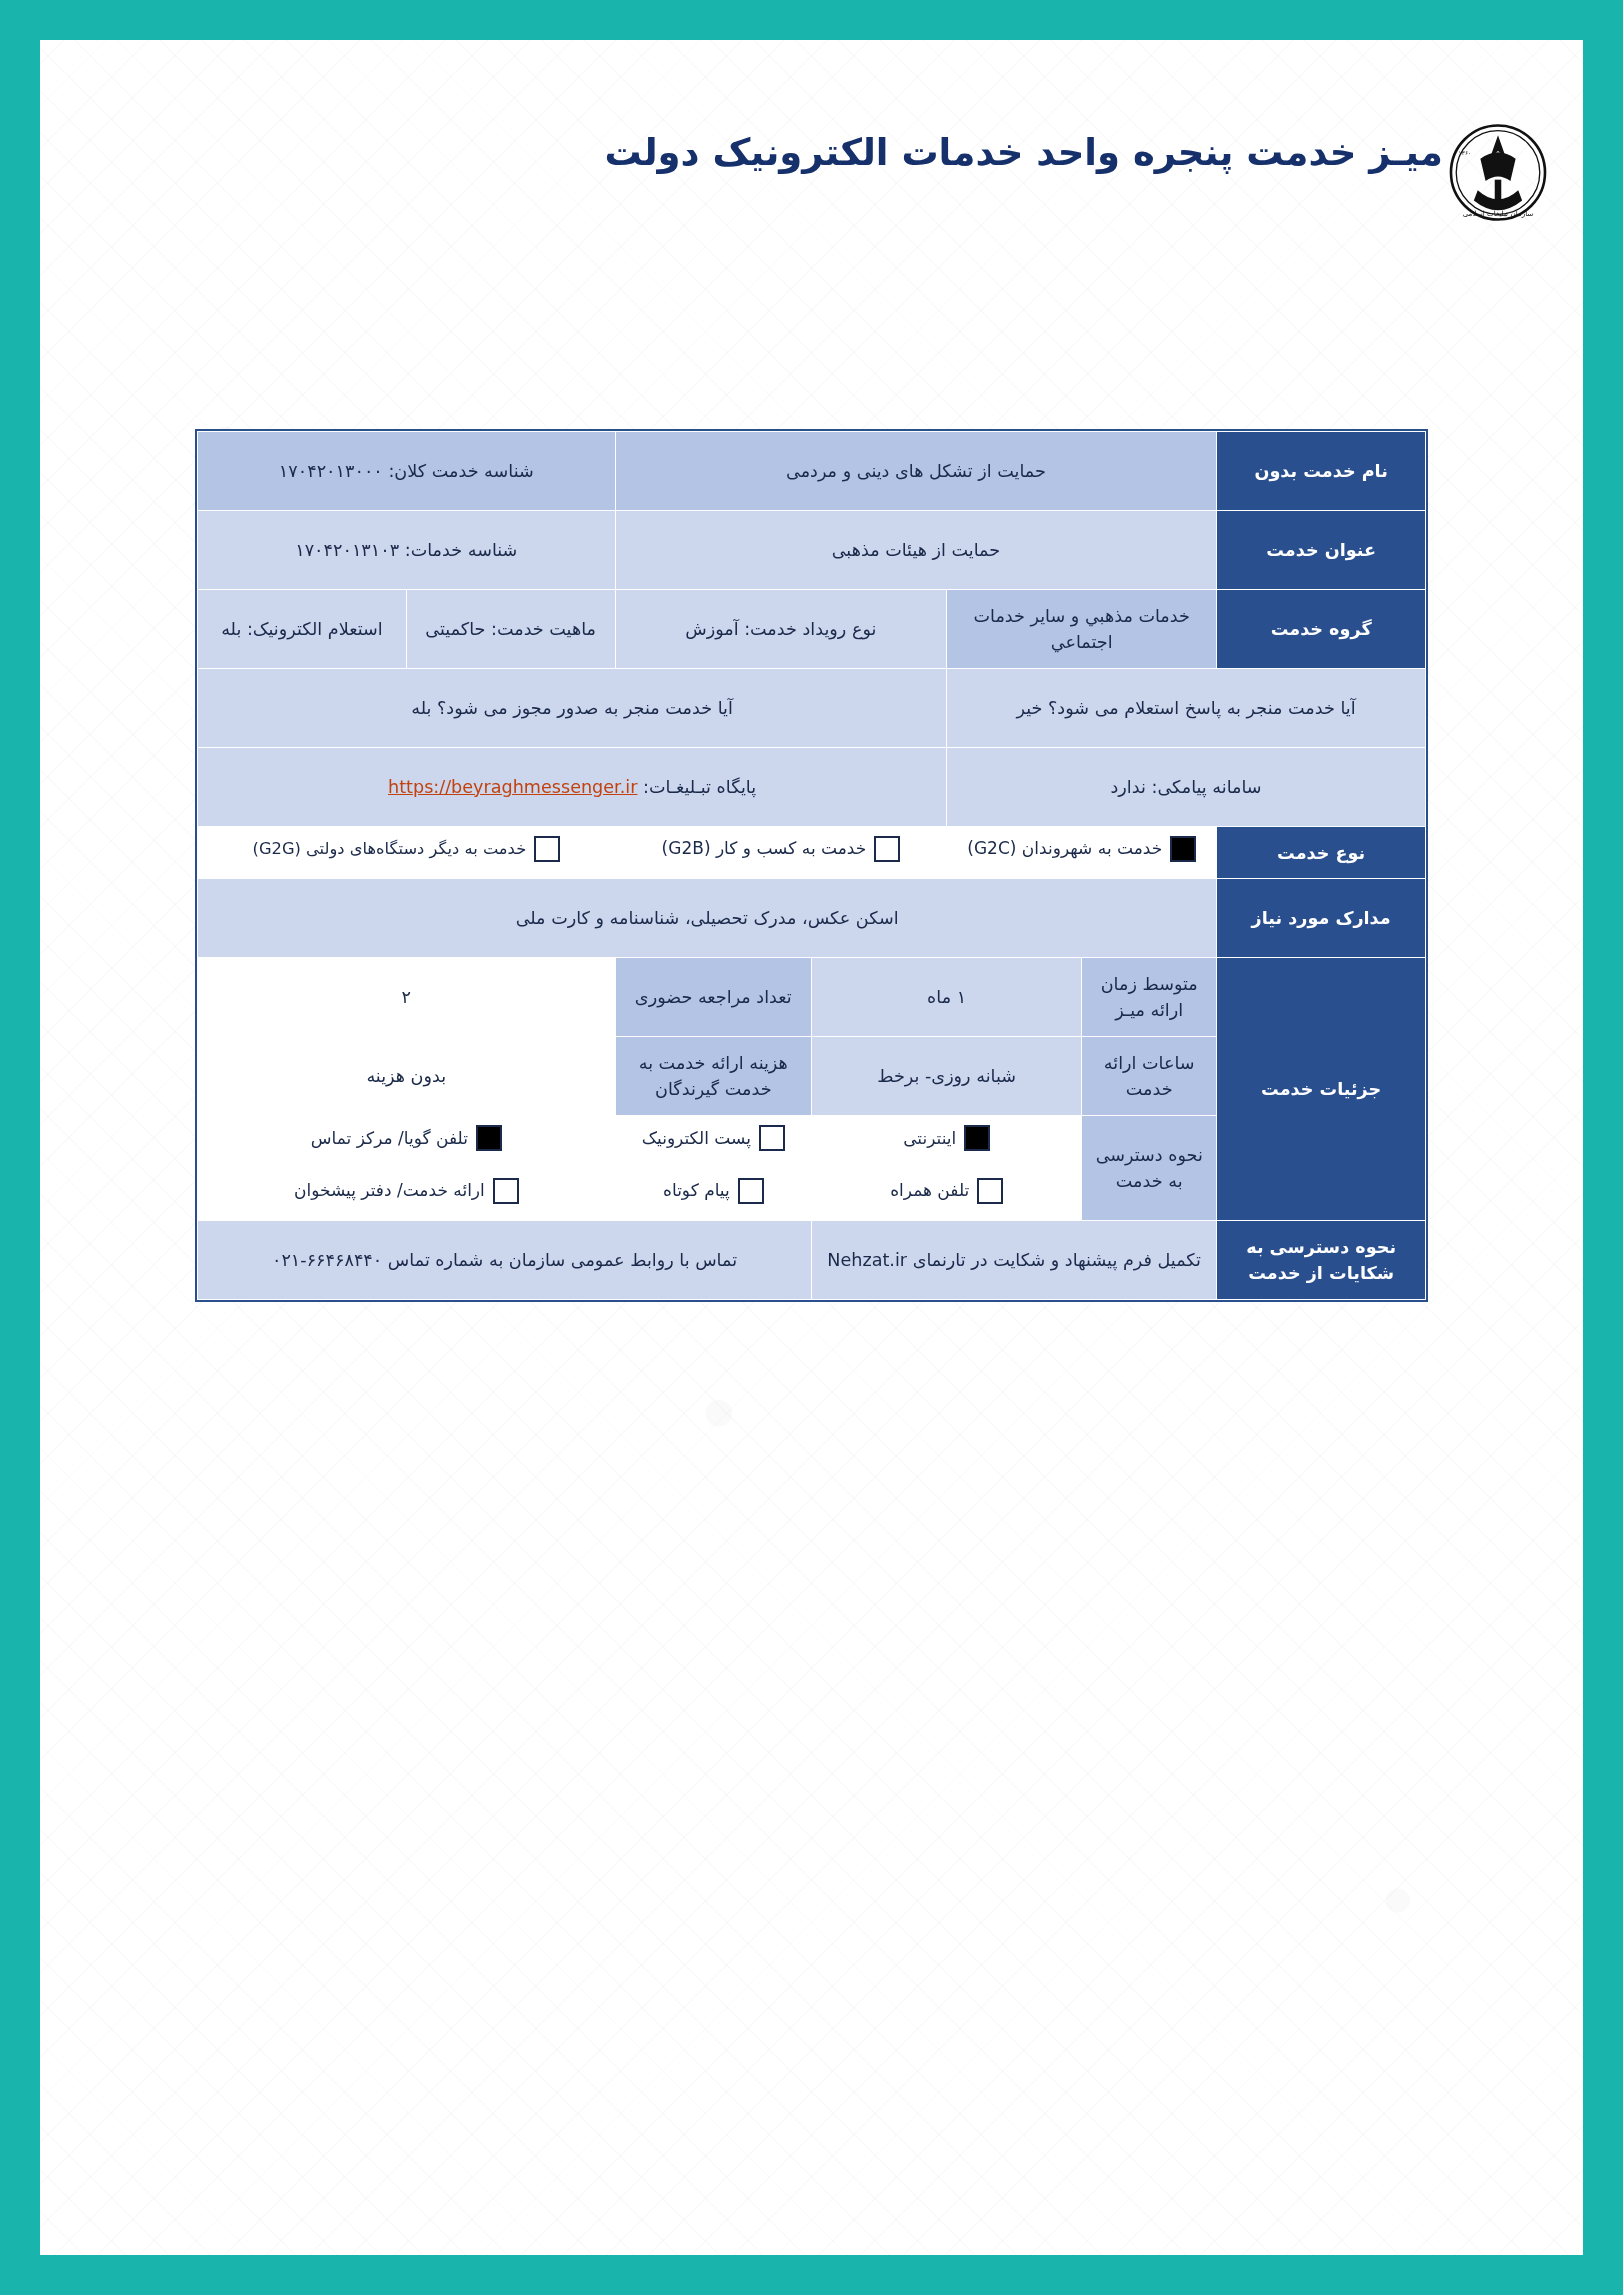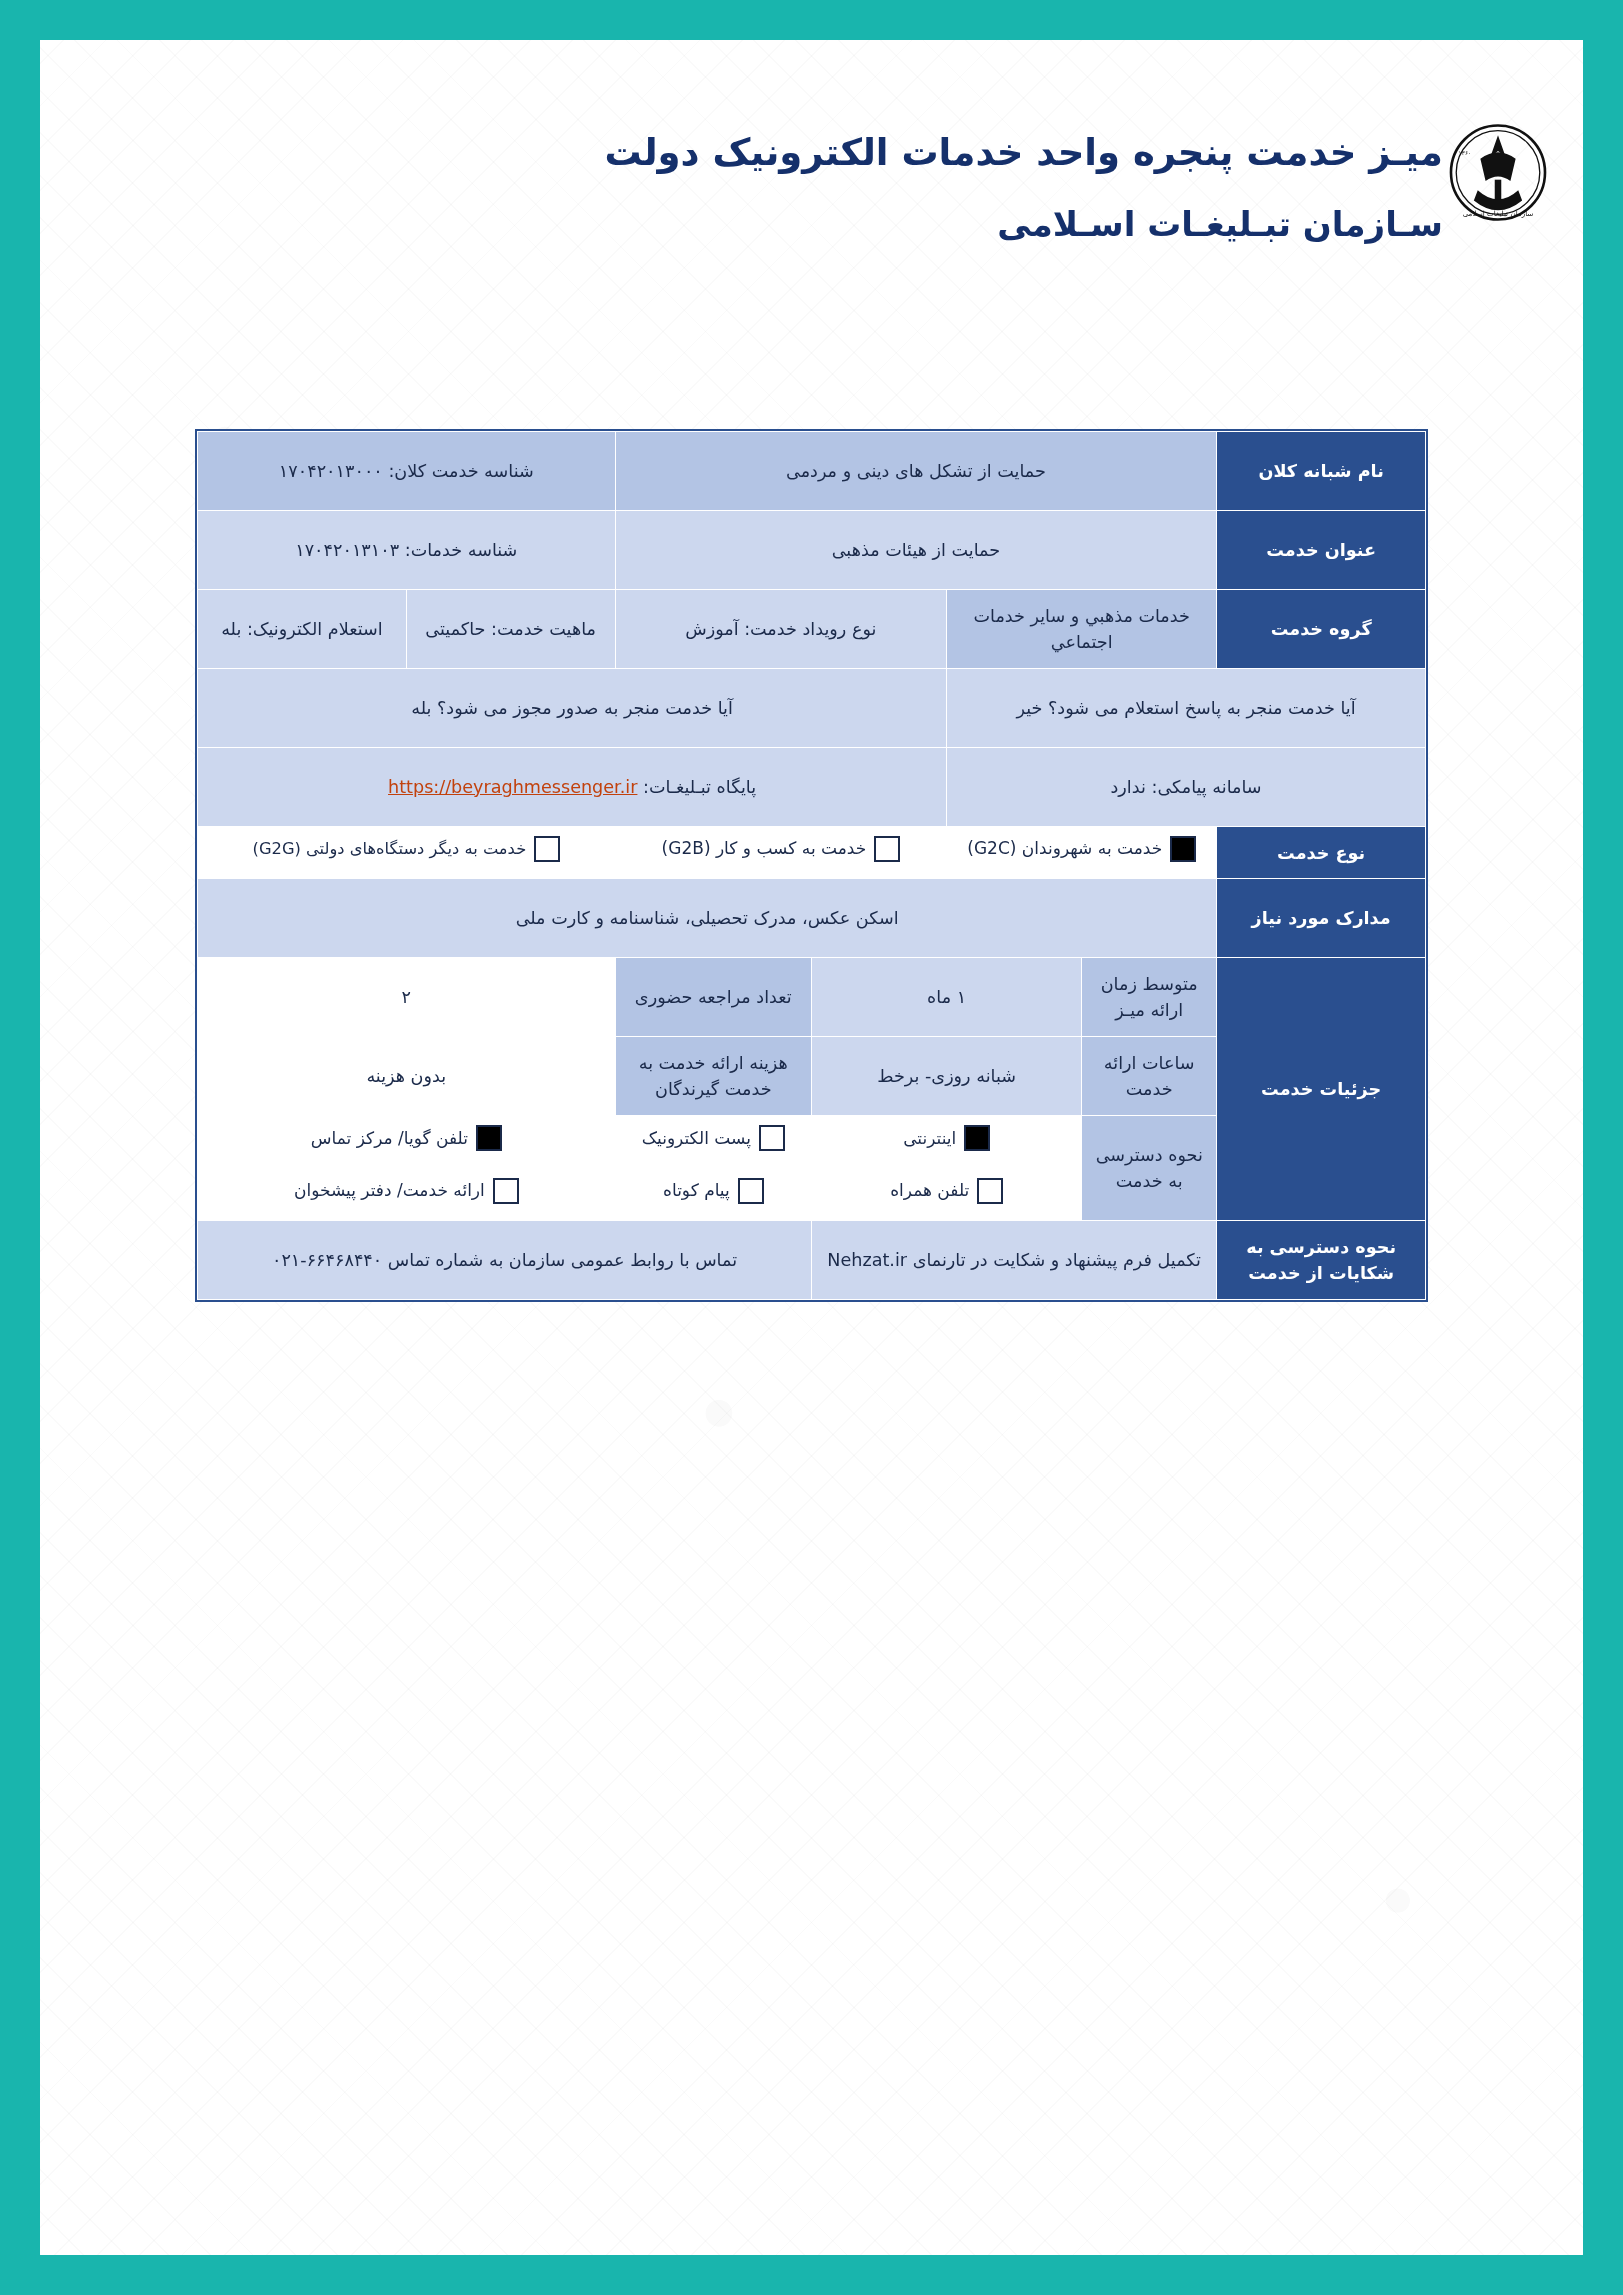--- a/index.html
+++ b/index.html
@@ -146,21 +146,20 @@
 </style>
 </head>
 <body>
 
 <div class="page">
   <div class="inner-sheet">
 
     <div class="header">
       <div class="header-texts">
         <div class="header-line1">میـز خدمت پنجره واحد خدمات الکترونیک دولت</div>
-        <div class="header-line2">سـازمان تبـلیغـات اسـلامی</div>
       </div>
       <div class="logo">
         <svg viewBox="0 0 150 170" width="98" height="111" aria-hidden="true">
           <circle cx="75" cy="85" r="72" fill="none" stroke="#111" stroke-width="4"></circle>
           <circle cx="75" cy="85" r="64" fill="none" stroke="#111" stroke-width="2"></circle>
           <path d="M75 28 L63 62 L75 52 L87 62 Z" fill="#111"></path>
           <path d="M48 64 q27 -20 54 0 l-8 34 q-19 -14 -38 0 Z" fill="#111"></path>
           <rect x="70" y="96" width="10" height="34" fill="#111"></rect>
           <path d="M44 112 q31 28 62 0 l6 16 q-37 30 -74 0 Z" fill="#111"></path>
           <text x="75" y="152" font-size="11" text-anchor="middle" fill="#111">سازمان تبلیغات اسلامی</text>
@@ -176,21 +175,21 @@
           <col style="width:11%">
           <col style="width:11%">
           <col style="width:11%">
           <col style="width:16%">
           <col style="width:17%">
           <col style="width:17%">
         </colgroup>
         <tbody>
 
           <tr class="row-tall">
-            <td class="hdr" rowspan="1">نام شبانه کلان</td>
+            <td class="hdr" rowspan="1">نام خدمت بدون</td>
             <td class="mid" colspan="4">حمایت از تشکل های دینی و مردمی</td>
             <td class="mid" colspan="2">شناسه خدمت کلان: ۱۷۰۴۲۰۱۳۰۰۰</td>
           </tr>
 
           <tr class="row-tall">
             <td class="hdr">عنوان خدمت</td>
             <td class="lite" colspan="4">حمایت از هیئات مذهبی</td>
             <td class="lite" colspan="2">شناسه خدمات: ۱۷۰۴۲۰۱۳۱۰۳</td>
           </tr>
 

